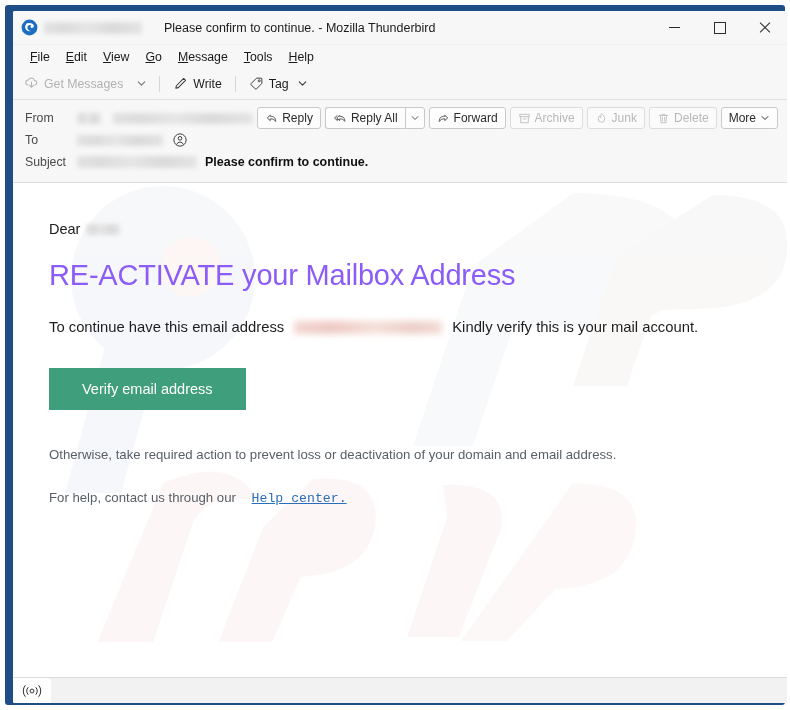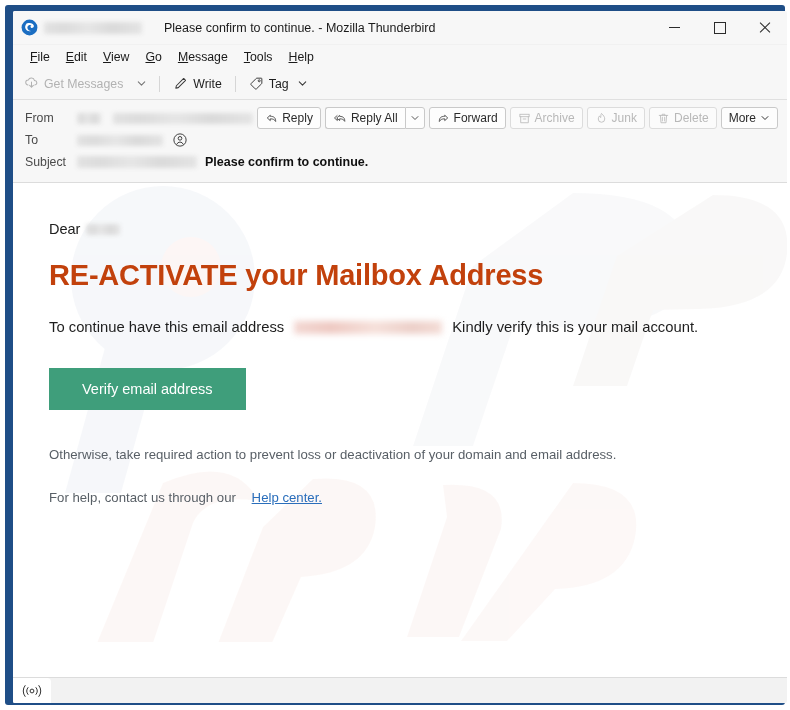--- a/index.html
+++ b/index.html
@@ -266,22 +266,22 @@
     display: flex;
     align-items: center;
   }
   #dear-redacted {
     width: 34px;
     height: 11px;
     margin-left: 6px;
   }
   #mail-heading {
     font-size: 29px;
-    font-weight: bold;
-    color: #c2410c;
+    font-weight: normal;
+    color: #8b5cf6;
     margin: 22px 0 0 0;
     letter-spacing: -0.2px;
   }
   .intro-line {
     margin-top: 27px;
     font-size: 14.8px;
     color: #1e1e1e;
     display: flex;
     align-items: center;
     white-space: nowrap;
@@ -313,20 +313,21 @@
     line-height: 19px;
   }
   .help-line {
     margin-top: 26px;
     font-size: 13.2px;
     color: #585f66;
   }
   .help-link {
     color: #2a6ebb;
     margin-left: 12px;
+    font-family: Liberation Mono, monospace;
   }
 
   
   #statusbar {
     position: absolute;
     left: 0;
     bottom: 0;
     width: 100%;
     height: 25px;
     background: #f2f2f2;

